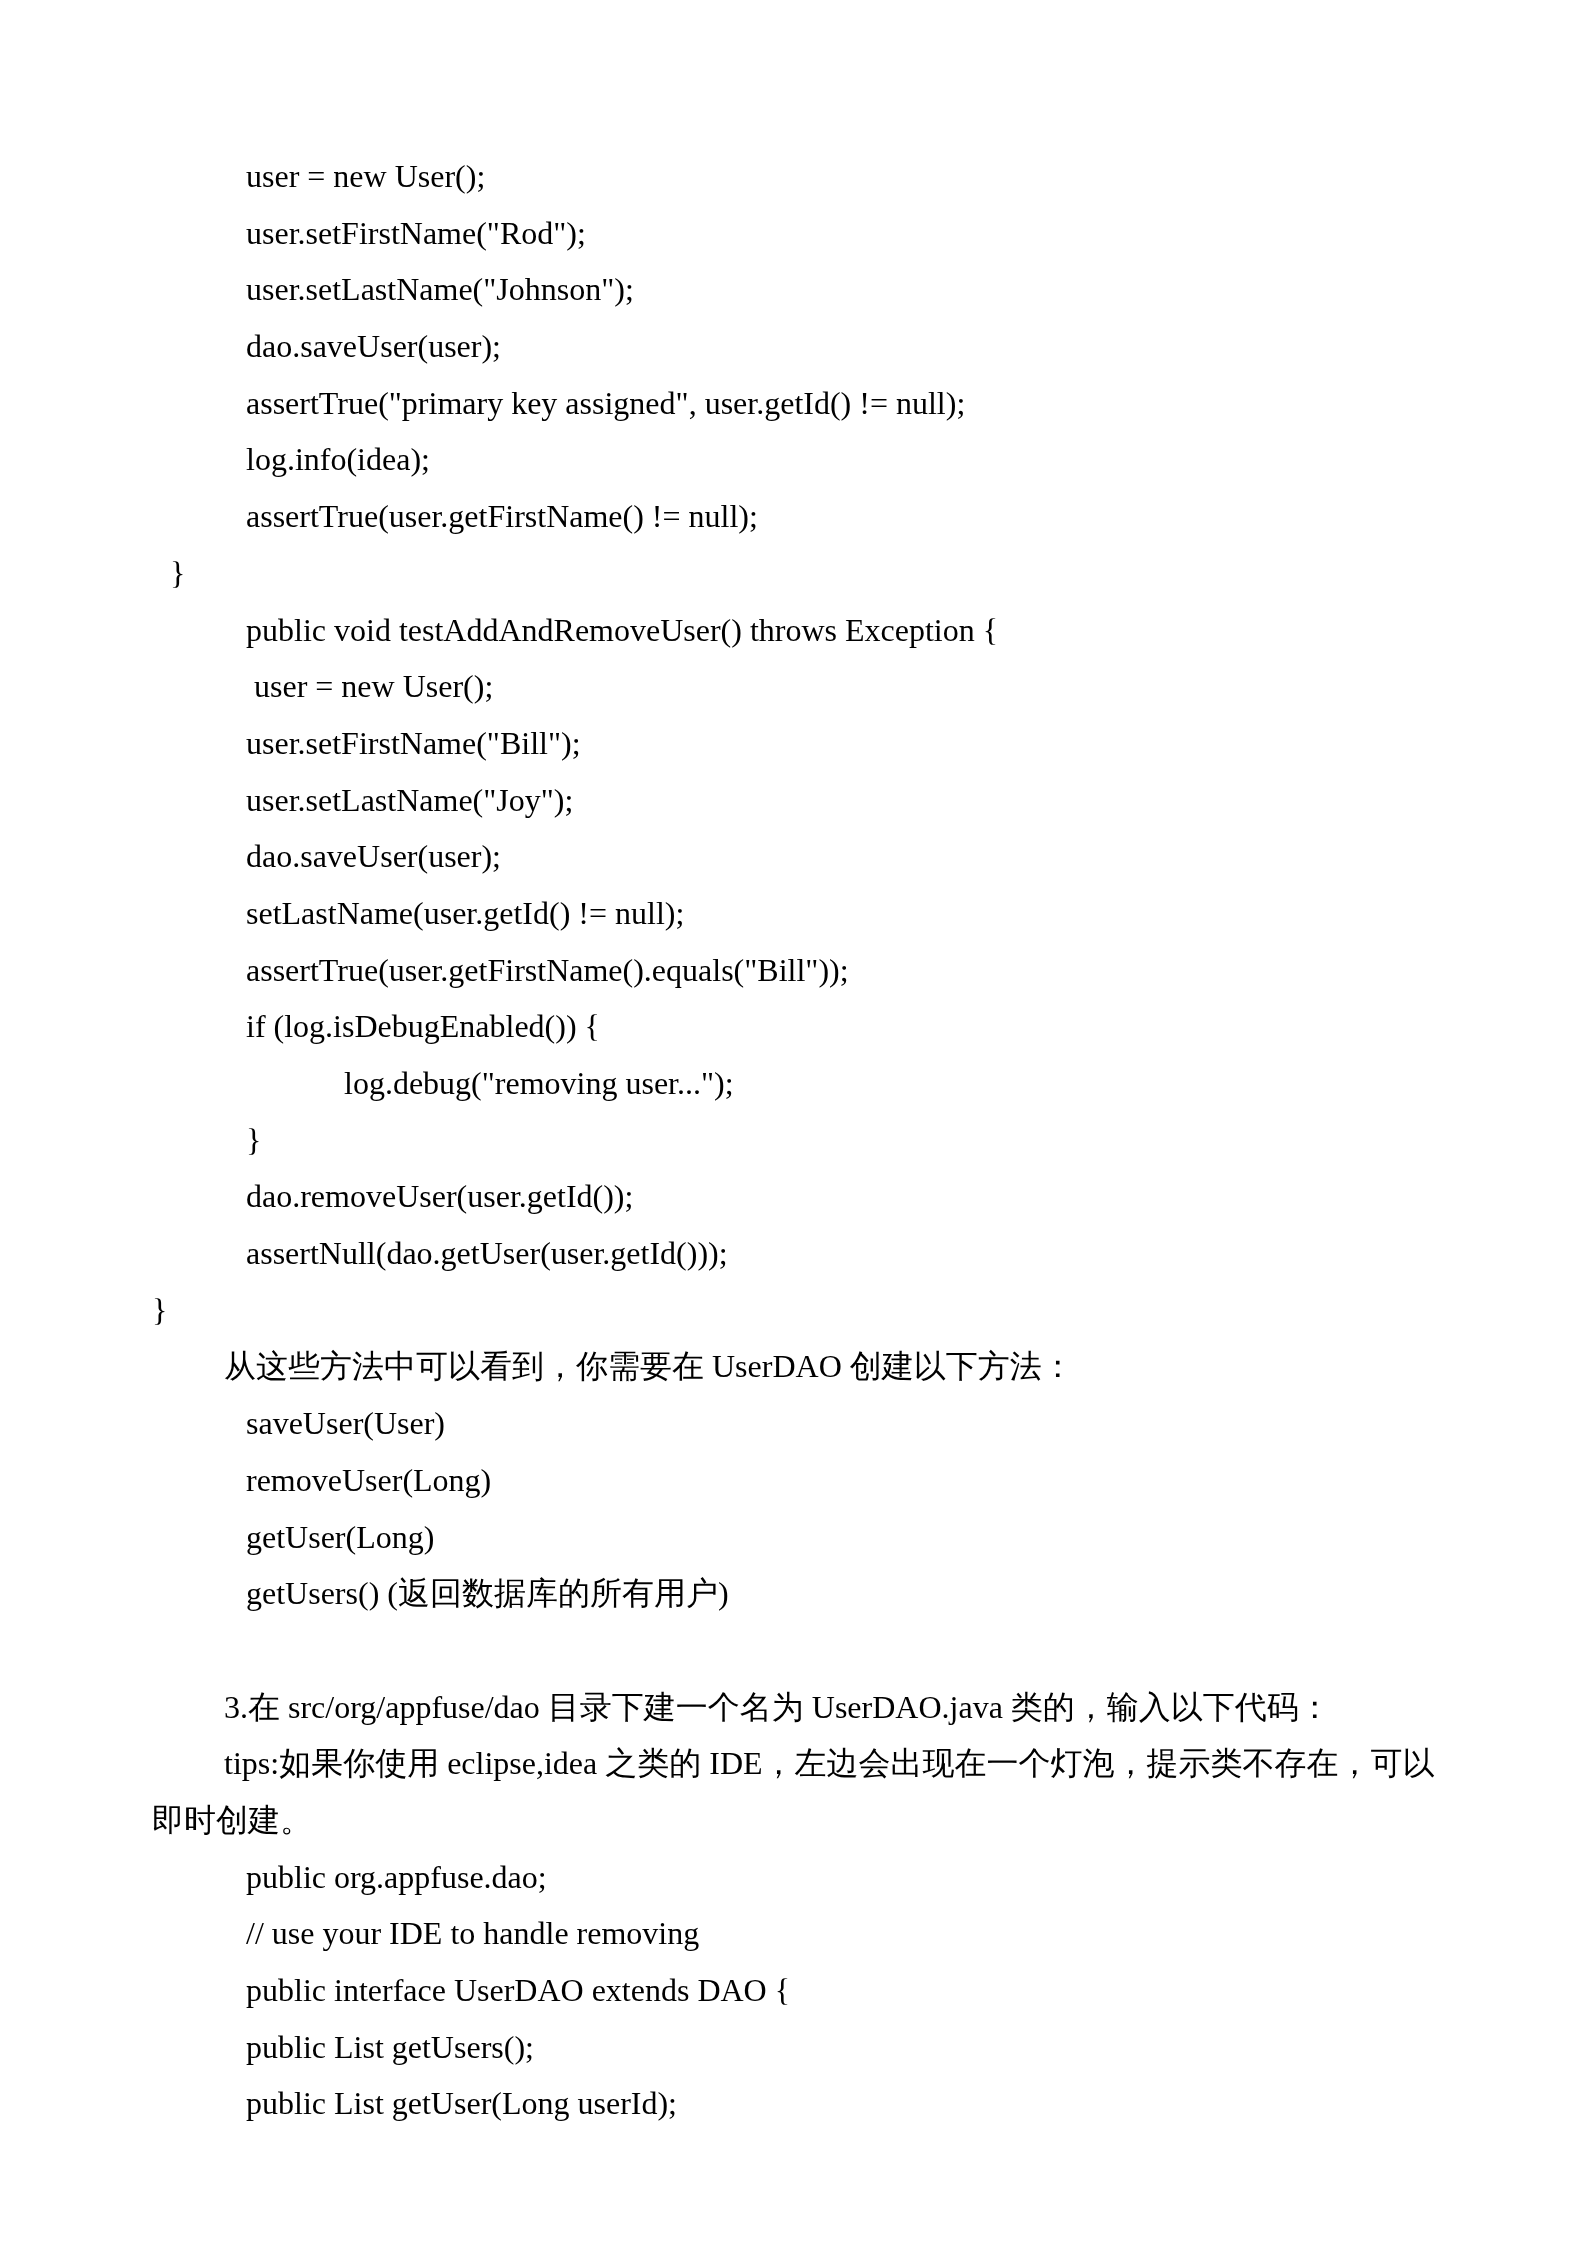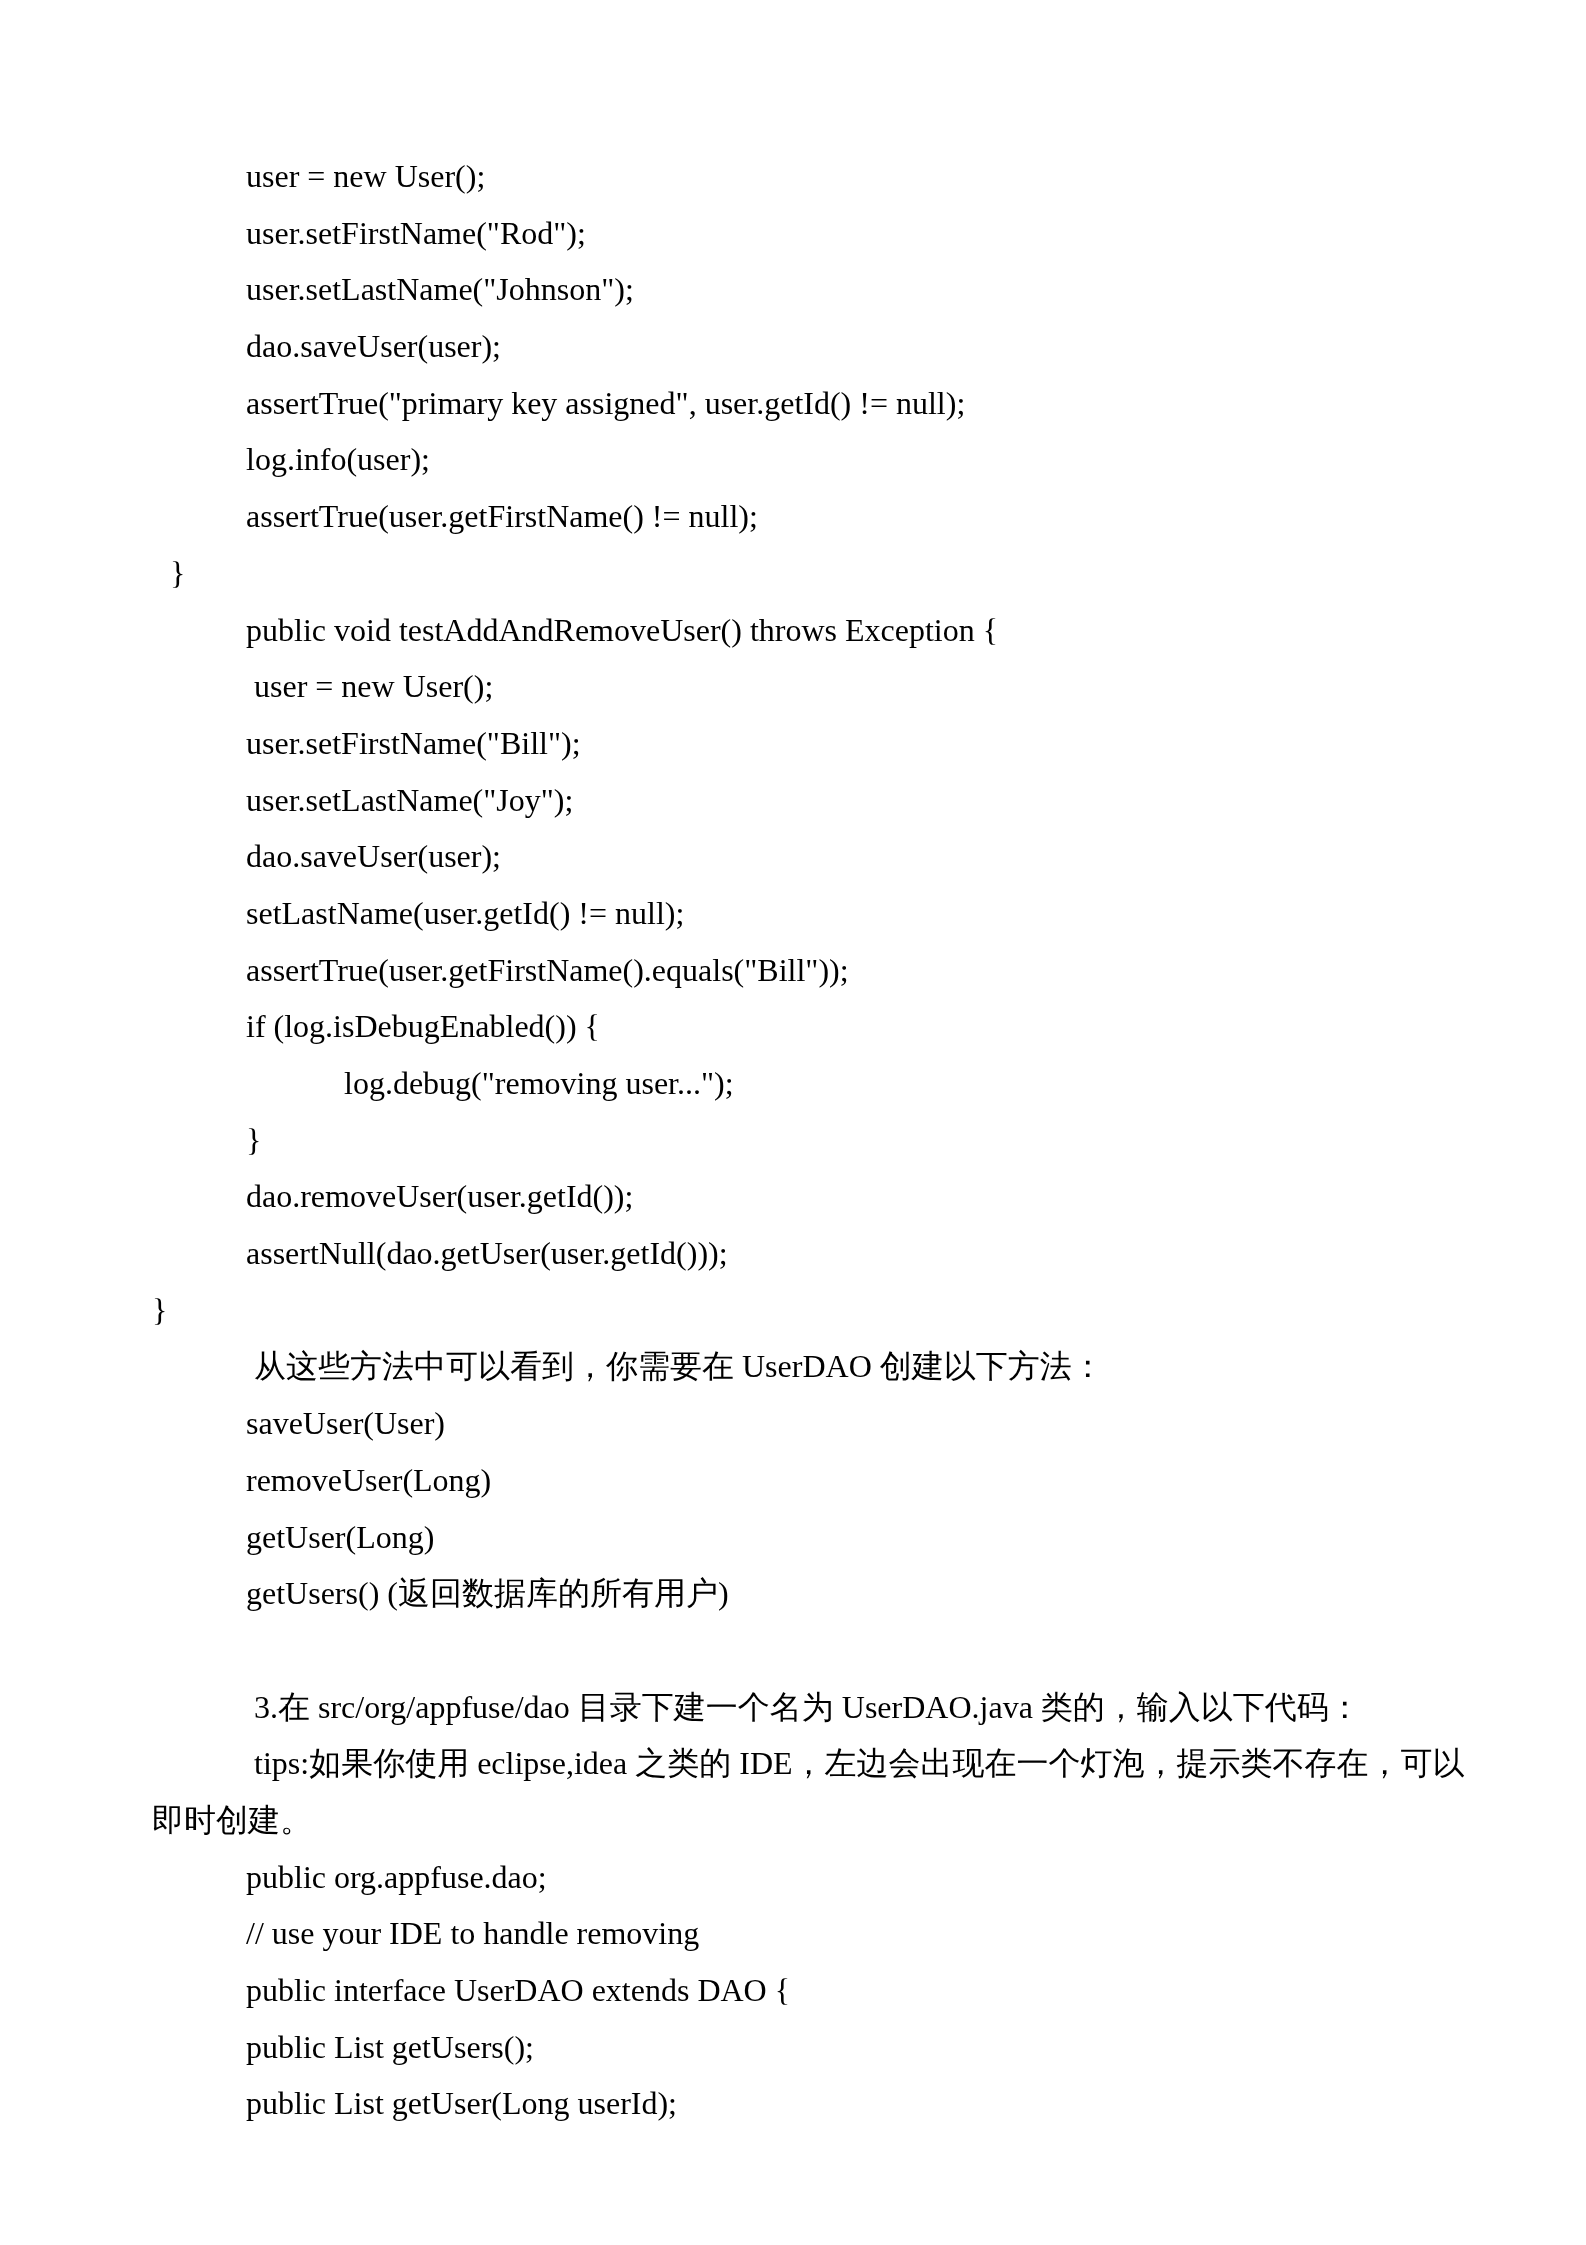--- a/index.html
+++ b/index.html
@@ -25,35 +25,35 @@
   .line {
     height: 56.7px;
     line-height: 56.7px;
     font-size: 32px;
     white-space: pre;
     box-sizing: border-box;
   }
   
   .i-flush  { padding-left: 152px; }  
   .i-brace1 { padding-left: 170px; }  
-  .i-para   { padding-left: 224px; margin-left: 30px; }  
+  .i-para   { padding-left: 224px; }  
   .i-code   { padding-left: 246px; }  
   .i-code2  { padding-left: 254px; }  
   .i-deep   { padding-left: 344px; }  
 </style>
 </head>
 <body>
 
 <div class="page">
   <div class="line i-code">user = new User();</div>
   <div class="line i-code">user.setFirstName("Rod");</div>
   <div class="line i-code">user.setLastName("Johnson");</div>
   <div class="line i-code">dao.saveUser(user);</div>
   <div class="line i-code">assertTrue("primary key assigned", user.getId() != null);</div>
-  <div class="line i-code">log.info(user);</div>
+  <div class="line i-code">log.info(idea);</div>
   <div class="line i-code">assertTrue(user.getFirstName() != null);</div>
   <div class="line i-brace1">}</div>
   <div class="line i-code">public void testAddAndRemoveUser() throws Exception {</div>
   <div class="line i-code2">user = new User();</div>
   <div class="line i-code">user.setFirstName("Bill");</div>
   <div class="line i-code">user.setLastName("Joy");</div>
   <div class="line i-code">dao.saveUser(user);</div>
   <div class="line i-code">setLastName(user.getId() != null);</div>
   <div class="line i-code">assertTrue(user.getFirstName().equals("Bill"));</div>
   <div class="line i-code">if (log.isDebugEnabled()) {</div>

